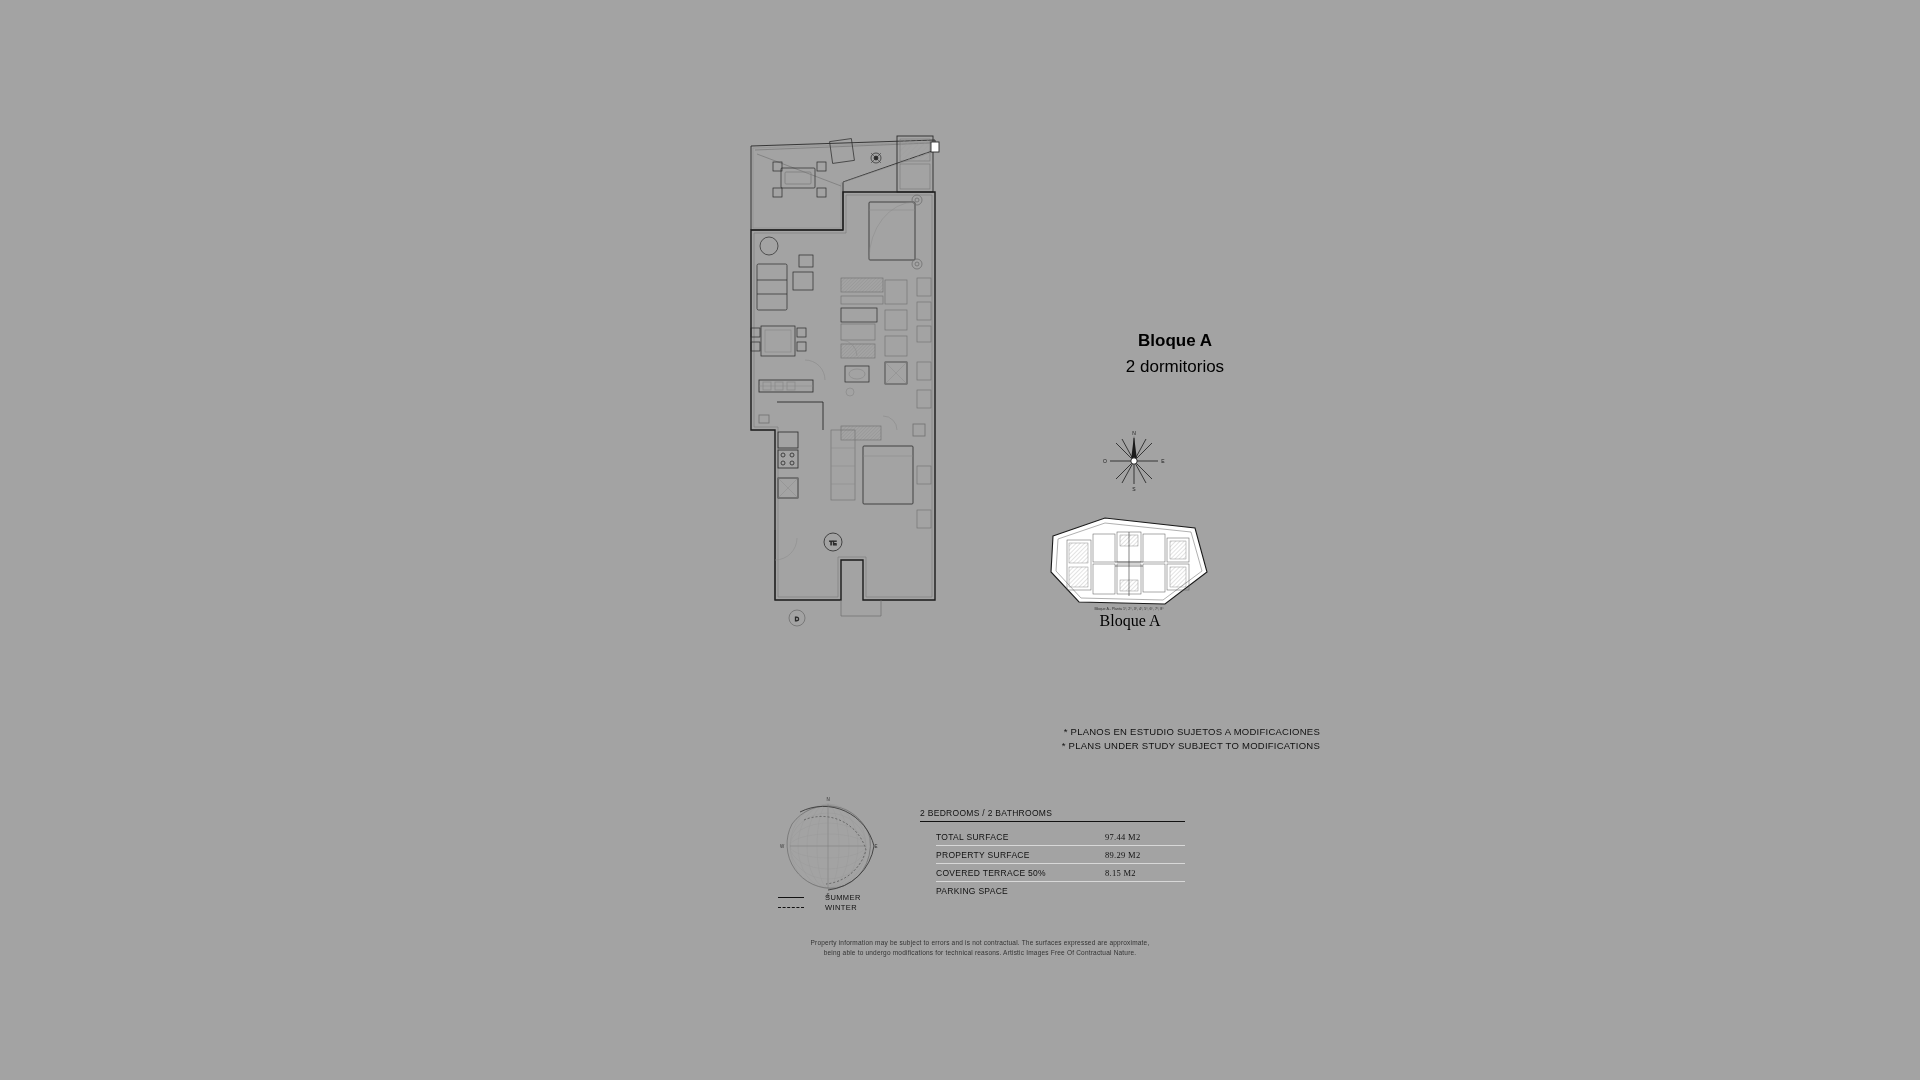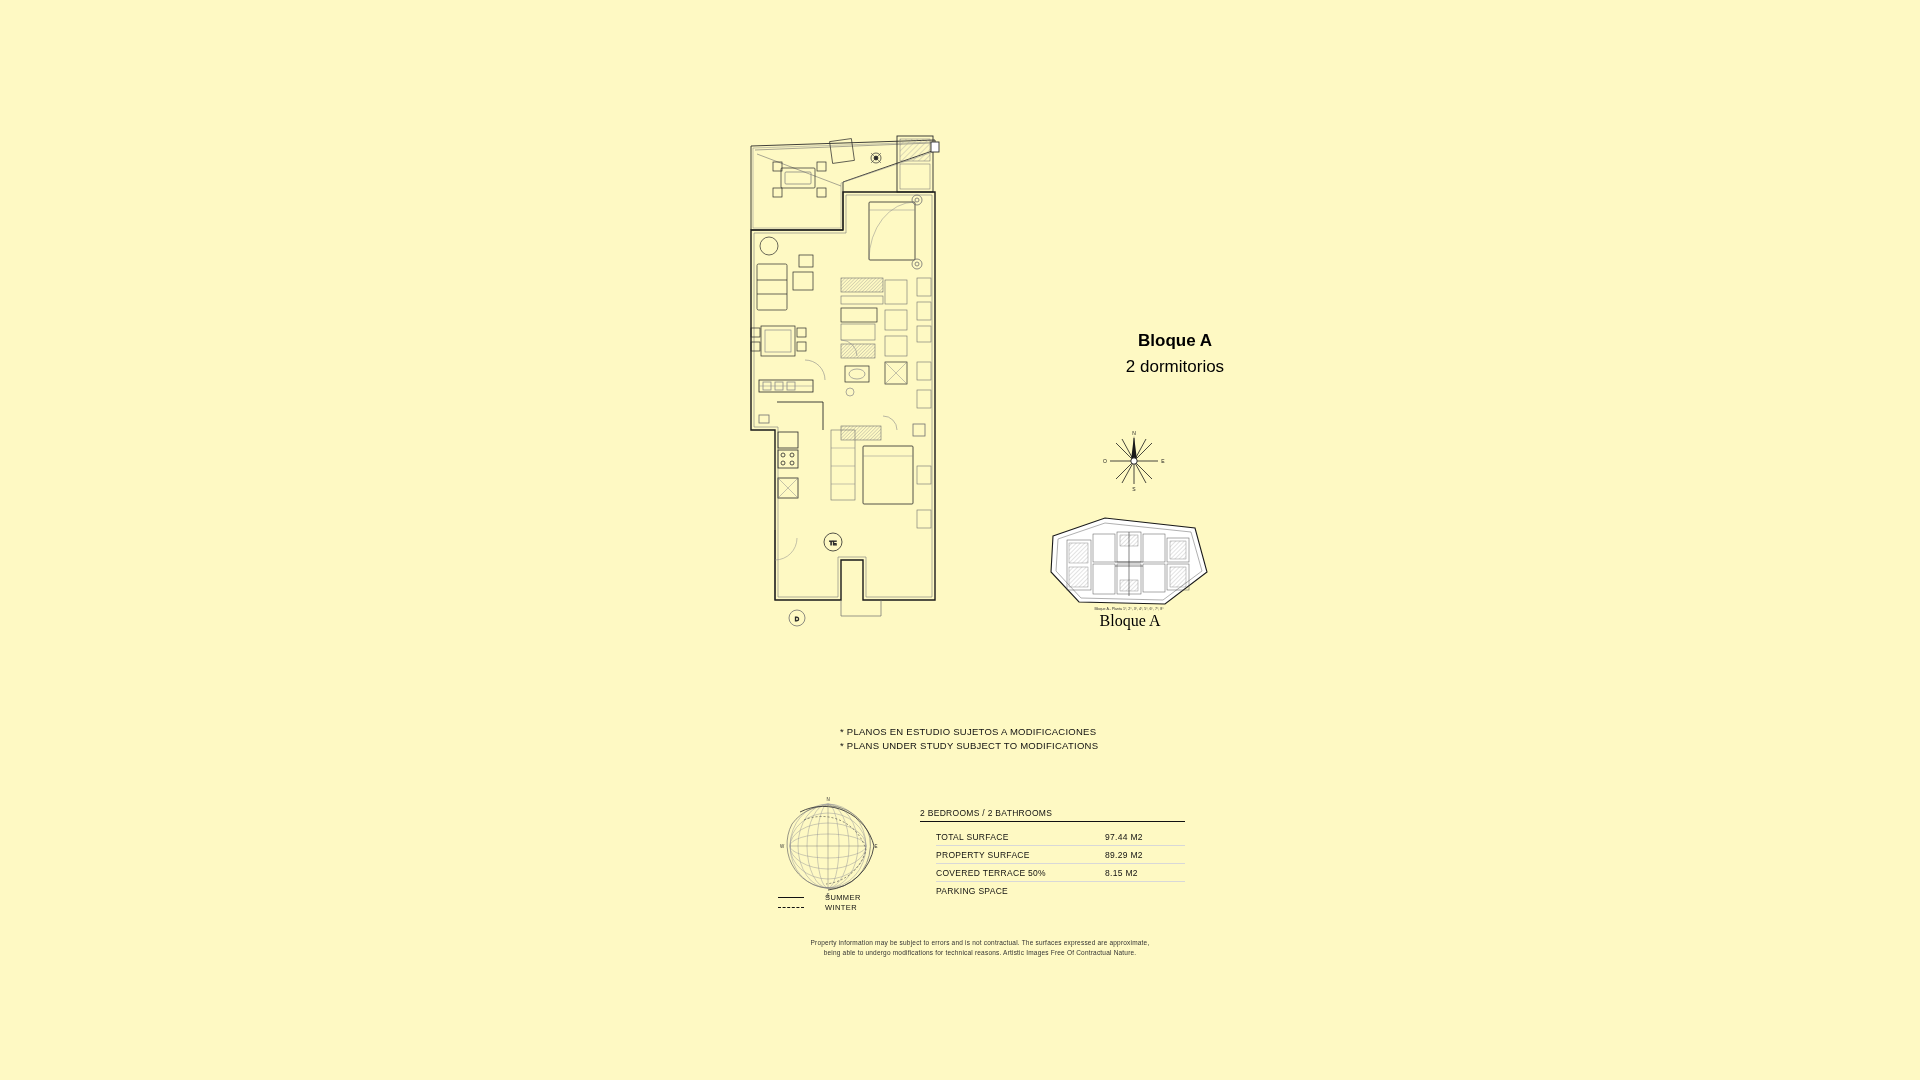--- a/index.html
+++ b/index.html
@@ -7,21 +7,21 @@
     margin: 0; padding: 0;
     width: 1920px; height: 1080px;
     background: #ffffff;
     font-family: "Liberation Sans", sans-serif;
     color: #1a1a1a;
     overflow: hidden;
   }
   #page {
     position: relative;
     width: 1920px; height: 1080px;
-    background: #fef9c3;
+    background: #a3a3a3;
   }
 
   
   .plan-wrap {
     position: absolute;
     left: 745px; top: 130px;
     width: 260px; height: 560px;
   }
   .plan-wrap svg { display: block; }
 
@@ -57,21 +57,21 @@
     font-family: "Liberation Serif", serif;
     font-size: 16px;
     color: #000;
   }
 
   
   .disclaimer {
     position: absolute;
     left: 840px; top: 725px;
     width: 480px;
-    text-align: left;
+    text-align: right;
     font-size: 9.5px;
     letter-spacing: 0.25px;
     line-height: 1.5;
     color: #111;
   }
 
   
   .sun-diagram {
     position: absolute;
     left: 770px; top: 790px;
@@ -112,21 +112,21 @@
     margin-bottom: 6px;
   }
   .spec .spec-row {
     display: flex;
     justify-content: space-between;
     padding: 3.5px 0 3.5px 0;
     border-bottom: 1px solid #d8d8d8;
     margin-left: 16px;
   }
   .spec .spec-row:last-child { border-bottom: none; }
-  .spec .spec-val { width: 80px; }
+  .spec .spec-val { width: 80px; font-family: Liberation Serif, serif; }
 
   
   .footer-note {
     position: absolute;
     left: 700px; top: 938px;
     width: 560px;
     text-align: center;
     font-size: 6.5px;
     line-height: 1.6;
     letter-spacing: 0.2px;

